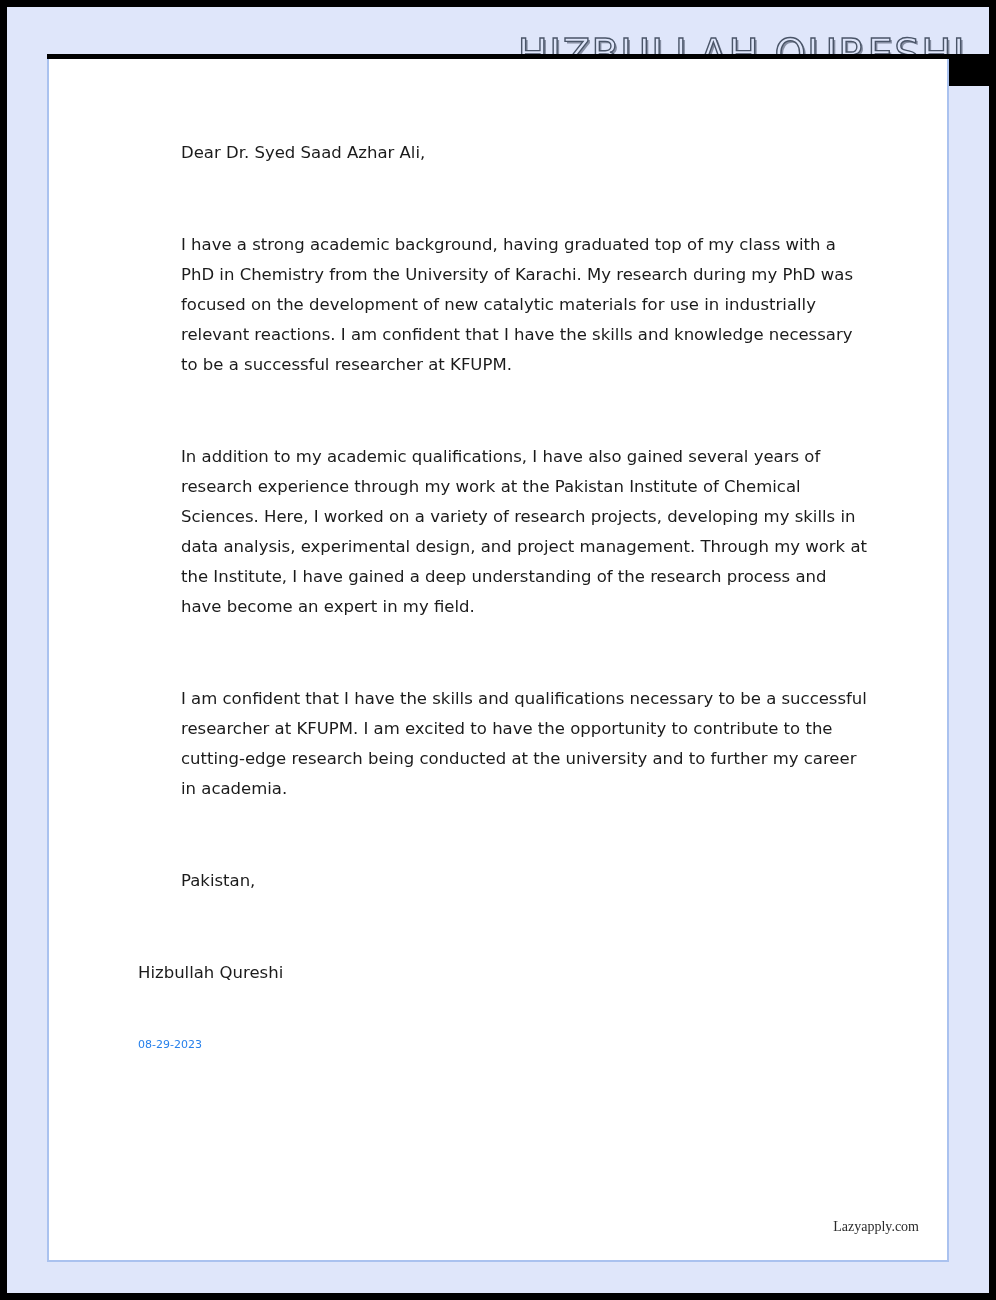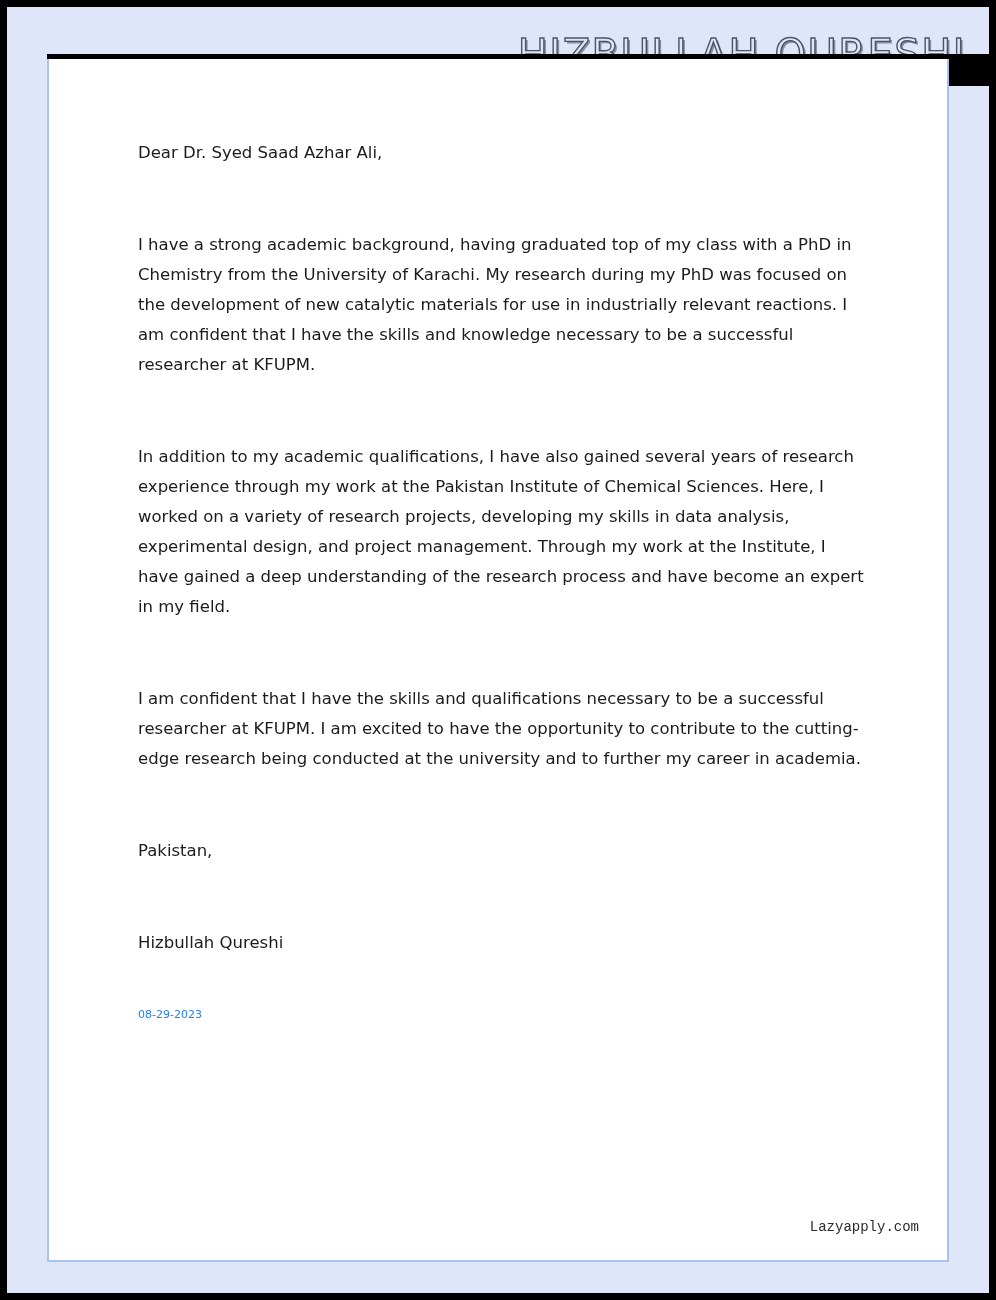--- a/index.html
+++ b/index.html
@@ -82,41 +82,41 @@
 
   .letter-body p,
   .letter-body .line {
     font-family: "DejaVu Sans", sans-serif;
     font-size: 16.5px;
     line-height: 30px;
     color: #1b1b1b;
     font-weight: 400;
   }
 
-  .letter-body p { margin-bottom: 30px; }
+  .letter-body p { margin-bottom: 30px; margin-left: 43px; }
 
   .salutation { margin-bottom: 30px; }
 
   .closing-line { margin-bottom: 30px; }
 
   .signer { margin-bottom: 10px; }
 
   .date-line {
     font-family: "DejaVu Sans", sans-serif;
     font-size: 11px;
     line-height: 30px;
     font-weight: 400;
   }
 
   
   .footer-mark {
     position: absolute;
     right: 12px;
     bottom: 8px;
-    font-family: Liberation Mono, monospace;
+    font-family: Liberation Serif, serif;
     font-size: 14px;
     color: #2b2b2b;
     line-height: 18px;
   }
 </style>
 </head>
 <body>
 
 <div class="page-frame" style="background: rgb(0, 0, 0);">
   <div class="blue-mat" style="background: rgb(223, 230, 250);">

